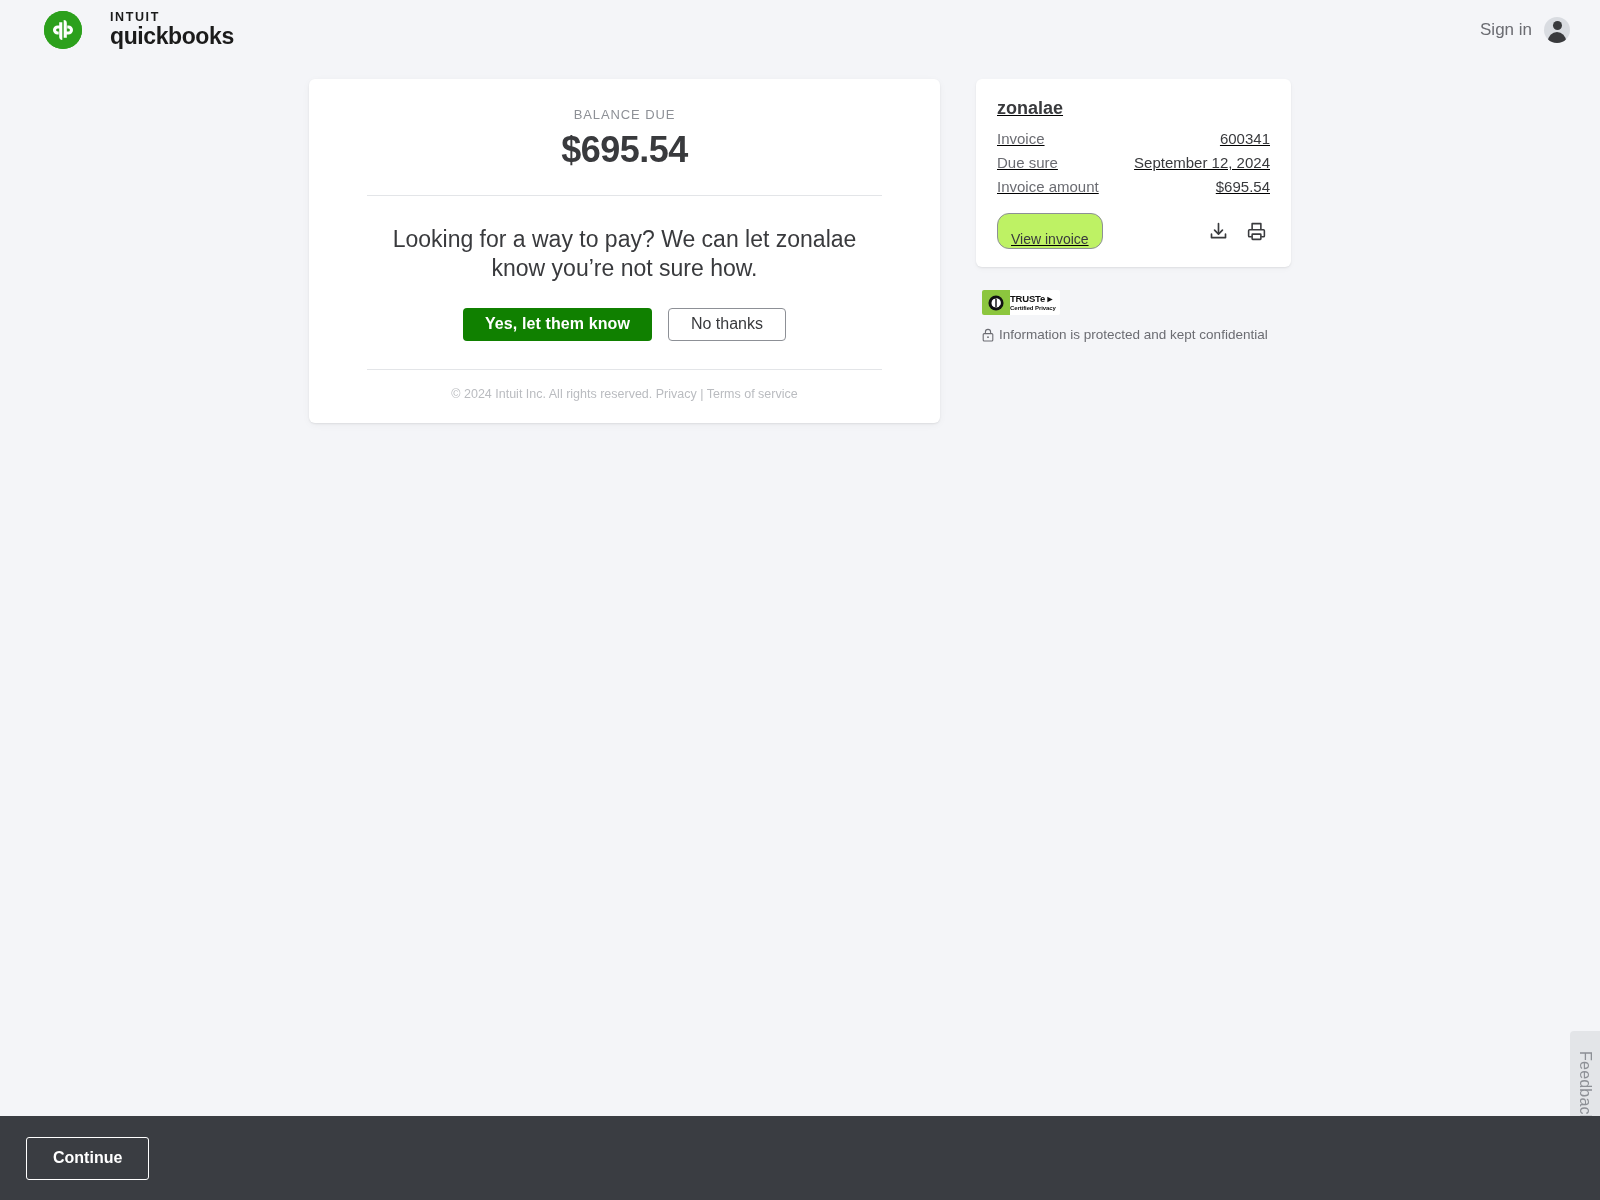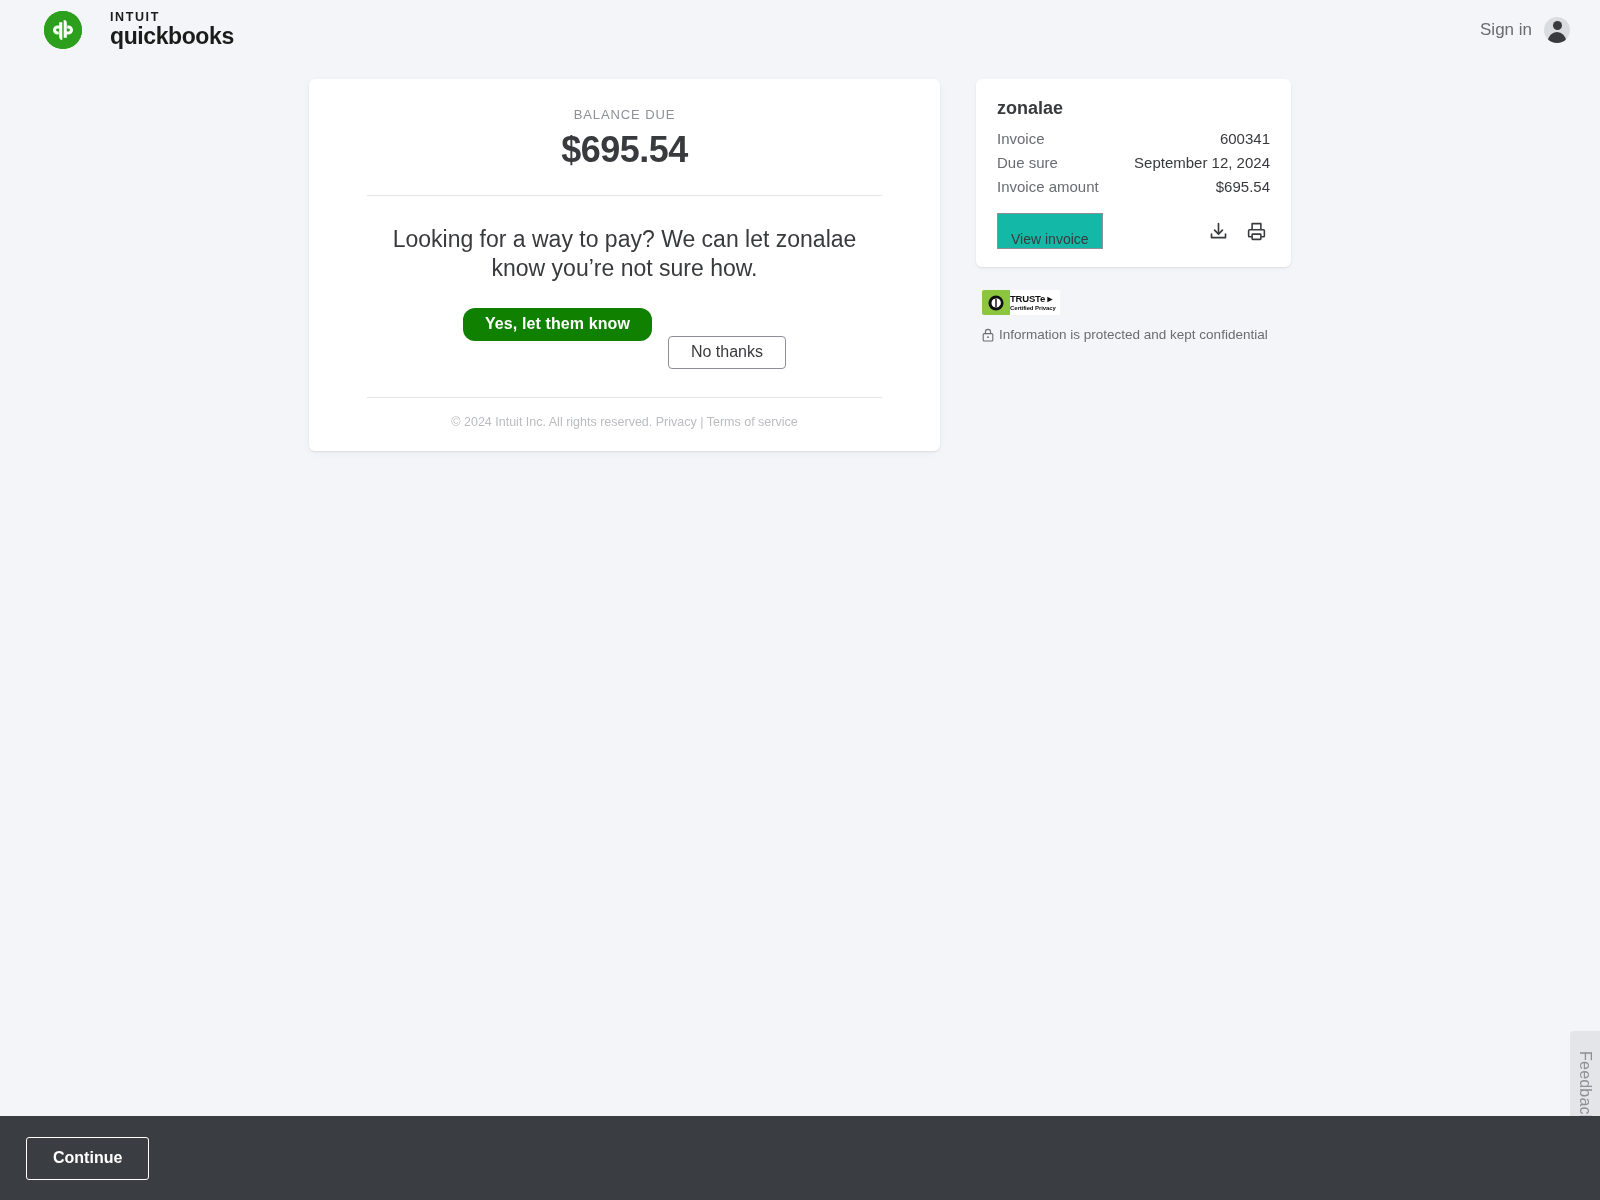--- a/index.html
+++ b/index.html
@@ -121,56 +121,56 @@
   .btn-row {
     display: flex;
     justify-content: center;
     gap: 16px;
     margin: 25px 0 28px;
   }
   .btn-primary {
     background: #108000;
     color: #fff;
     border: none;
-    border-radius: 12px;
+    border-radius: 4px;
     font-size: 16px;
     font-weight: bold;
     font-family: inherit;
     padding: 0 22px;
     height: 33px;
     cursor: pointer;
     letter-spacing: 0.1px;
   }
   .btn-secondary {
     background: #fff;
     color: #393a3d;
     border: 1px solid #8d9096;
     border-radius: 4px;
     font-size: 16px;
     font-family: inherit;
     padding: 0 22px;
     height: 33px;
     cursor: pointer;
-    margin-top: 28px;
   }
   .legal {
     text-align: center;
     font-size: 12.5px;
     color: #babcc0;
     padding-top: 17px;
   }
   .legal a { color: #babcc0; text-decoration: none; }
 
   
   .sidebar { width: 315px; }
   .side-card {
     background: #fff;
     border-radius: 6px;
     padding: 19px 21px 18px;
     box-shadow: 0 1px 2px rgba(0,0,0,0.07), 0 2px 6px rgba(0,0,0,0.03);
+    text-decoration: underline;
   }
   .merchant-name {
     font-size: 18px;
     font-weight: bold;
     color: #393a3d;
     margin-bottom: 11px;
   }
   .kv {
     display: flex;
     justify-content: space-between;
@@ -180,23 +180,23 @@
   }
   .kv .k { color: #6b6c72; }
   .kv .v { color: #393a3d; }
   .invoice-actions {
     display: flex;
     align-items: center;
     justify-content: space-between;
     margin-top: 18px;
   }
   .btn-view {
-    background: #14b8a6;
+    background: #bef264;
     border: 1px solid #8d9096;
-    border-radius: 0;
+    border-radius: 12px;
     font-size: 14px;
     font-family: inherit;
     color: #393a3d;
     height: 27px;
     padding: 17px 13px;
     cursor: pointer;
   }
   .icon-group { display: flex; align-items: center; gap: 17px; padding-right: 3px; }
   .ico-btn {
     background: none; border: none; padding: 0; cursor: pointer;

